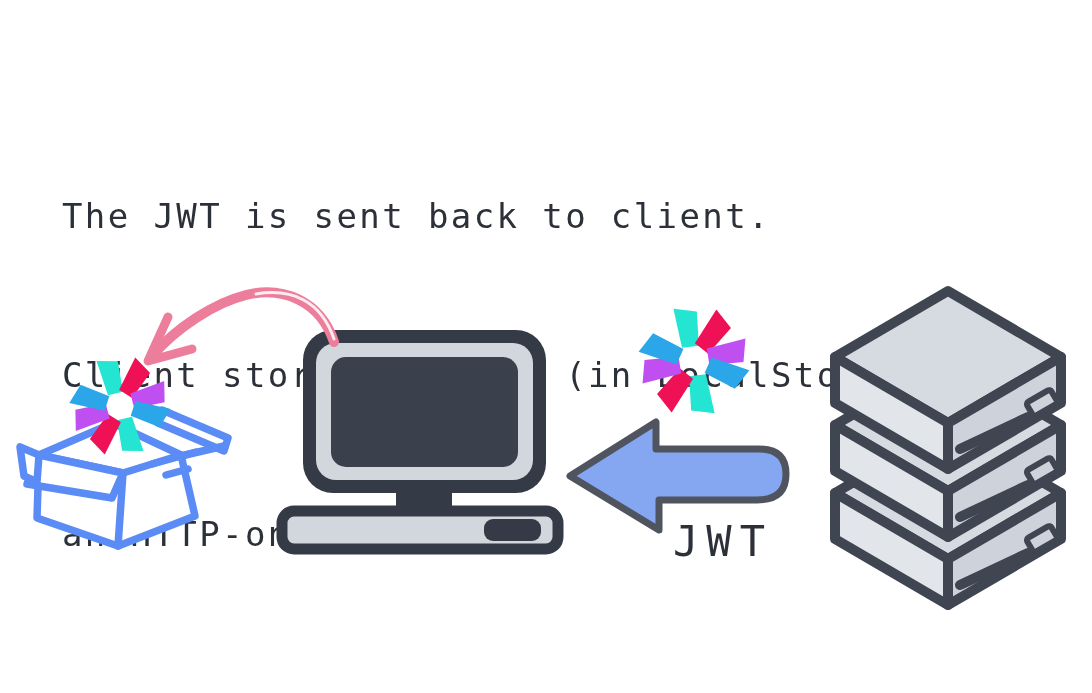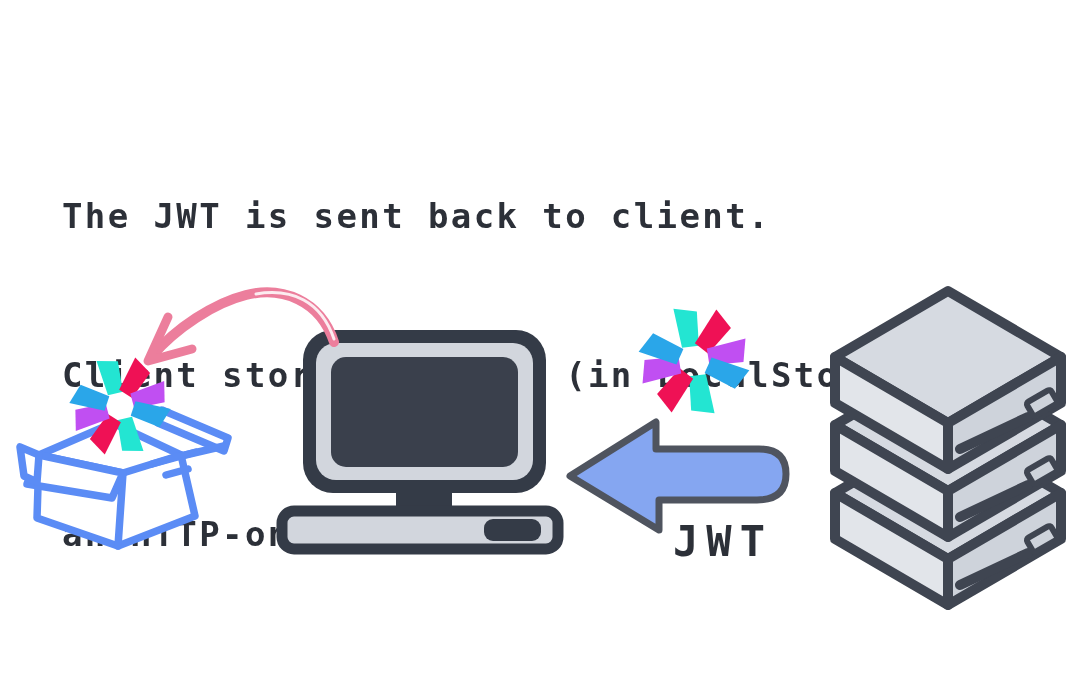--- a/index.html
+++ b/index.html
@@ -5,21 +5,21 @@
   :root{
     --jwt-teal:#23e5d2; --jwt-pink:#ef1155; --jwt-purple:#c04ff2; --jwt-blue:#2aa6e9;
     --box-blue:#5b8cf5; --arrow-pink:#ec7e9c; --arrow-blue-fill:#85a6f1; --arrow-blue-stroke:#4f545f;
     --device-dark:#343b47; --device-light:#d2d6dd; --screen-dark:#3a404c;
     --server-line:#3f4551; --server-top:#d6dae1; --server-left:#e2e5ea; --server-right:#ced3db;
     --text-color:#2c3038; --bg:#ffffff;
   }
   html,body{margin:0;padding:0;}
   .canvas{
     position:relative; width:1092px; height:693px; background:var(--bg);
-    overflow:hidden; font-family:"DejaVu Sans Mono", monospace;font-weight:bold;
+    overflow:hidden; font-family:"DejaVu Sans Mono", monospace;
   }
   .caption{
     position:absolute; left:62px; top:84px; color:var(--text-color);
     font-size:34px; line-height:53px; letter-spacing:2.4px; white-space:pre;
   }
   .diagram{position:absolute; left:0; top:0;}
   .ray-teal{fill:var(--jwt-teal);} .ray-pink{fill:var(--jwt-pink);}
   .ray-purple{fill:var(--jwt-purple);} .ray-blue{fill:var(--jwt-blue);}
   .box-stroke{fill:#ffffff; stroke:var(--box-blue); stroke-width:7.5; stroke-linejoin:round; stroke-linecap:round;}
   .box-line{fill:none; stroke:var(--box-blue); stroke-width:7.5; stroke-linecap:round; stroke-linejoin:round;}

